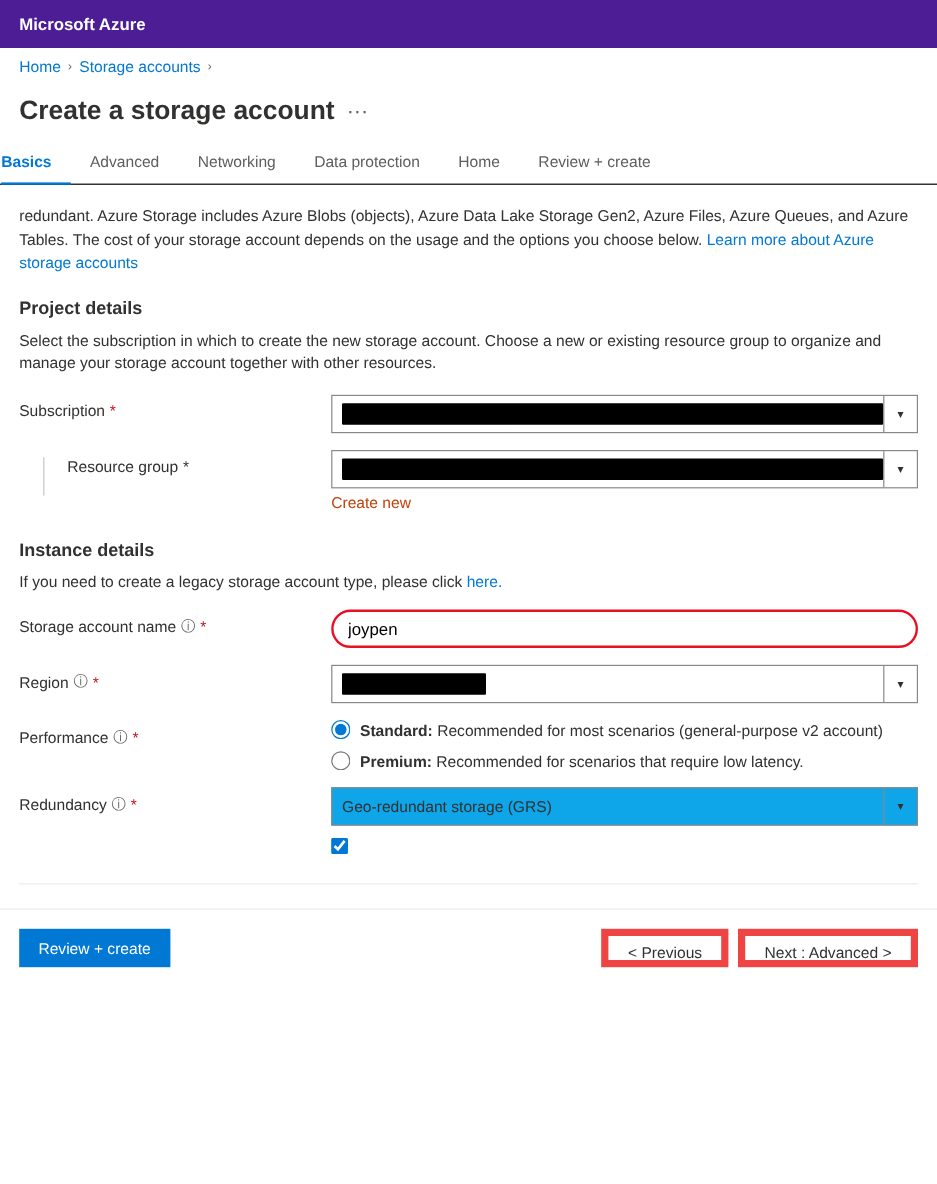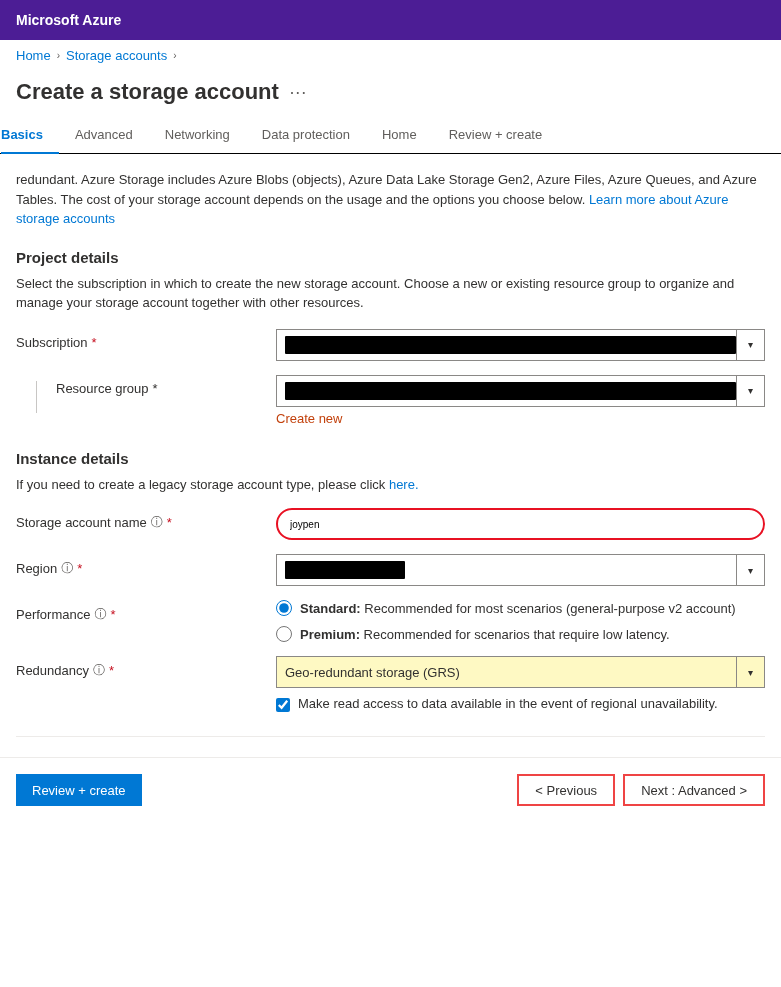--- a/index.html
+++ b/index.html
@@ -38,21 +38,21 @@
 
     
     .form-row { display: flex; align-items: flex-start; margin-bottom: 14px; }
     .form-label { width: 260px; min-width: 260px; font-size: 13px; padding-top: 6px; display: flex; align-items: center; gap: 4px; }
     .form-label .required { color: #c50f1f; }
     .info-icon { color: #605e5c; font-size: 12px; cursor: pointer; }
     .form-control { flex: 1; }
 
     .select-wrapper { position: relative; width: 100%; }
 
-    .input-field { width: 100%; height: 32px; border: 1px solid #8a8886; padding: 4px 8px; font-size: 10px; outline: none; }
+    .input-field { width: 100%; height: 32px; border: 1px solid #8a8886; padding: 4px 8px; font-size: 14px; outline: none; }
 
     .create-new { color: #c2410c; font-size: 13px; text-decoration: none; cursor: pointer; display: block; margin-top: 4px; }
 
     
     .rg-row { display: flex; align-items: flex-start; margin-bottom: 14px; }
     .rg-indent { width: 40px; display: flex; align-items: flex-start; padding-top: 6px; }
     .rg-line { width: 1px; height: 32px; background: #c8c6c4; margin-left: 20px; margin-right: 8px; }
     .rg-label-area { width: 220px; min-width: 220px; display: flex; align-items: center; padding-top: 6px; gap: 4px; font-size: 13px; }
 
     
@@ -63,21 +63,21 @@
     
     .checkbox-item { display: flex; align-items: flex-start; gap: 8px; font-size: 13px; margin-top: 8px; }
     .checkbox-input { width: 14px; height: 14px; accent-color: #0078d4; margin-top: 2px; cursor: pointer; }
 
     
     .divider { border: none; border-top: 1px solid #edebe9; margin: 24px 0 16px 0; }
 
     
     .bottom-bar { padding: 16px; display: flex; align-items: center; gap: 8px; background: #fff; border-top: 1px solid #edebe9; margin-top: 20px; }
     .btn-primary { background: #0078d4; color: #fff; border: none; padding: 6px 16px; font-size: 13px; cursor: pointer; height: 32px; }
-    .btn-secondary { background: #fff; color: #323130; border: 2px solid #ef4444; padding: 6px 16px; font-size: 13px; cursor: pointer; height: 32px; }
+    .btn-secondary { background: #fff; color: #323130; border: 6px solid #ef4444; padding: 6px 16px; font-size: 13px; cursor: pointer; height: 32px; }
 
     
     .input-highlighted {
       border: 2px solid #e81123 !important;
       border-radius: 20px;
       padding: 4px 12px;
     }
 
     
     .masked-select {
@@ -270,28 +270,27 @@
   </div>
 
   <div class="form-row">
     <div class="form-label">
       <span>Redundancy</span>
       <span class="info-icon">ⓘ</span>
       <span class="required">*</span>
     </div>
     <div class="form-control">
       <div class="select-wrapper">
-        <div class="masked-select" style="background:#fef9c3;">
+        <div class="masked-select" style="background:#0ea5e9;">
           <span style="font-size:13px;color:#323130;">Geo-redundant storage (GRS)</span>
           <div class="arrow-btn" style="margin-left:auto;">▾</div>
         </div>
       </div>
       <div class="checkbox-item">
         <input type="checkbox" class="checkbox-input" id="read-access" checked="" style="">
-        <label for="read-access">Make read access to data available in the event of regional unavailability.</label>
       </div>
     </div>
   </div>
 
 </div>
 
 <hr class="divider" style="margin: 24px 16px 0 16px;">
 
 <div class="bottom-bar">
   <button class="btn-primary">Review + create</button>

